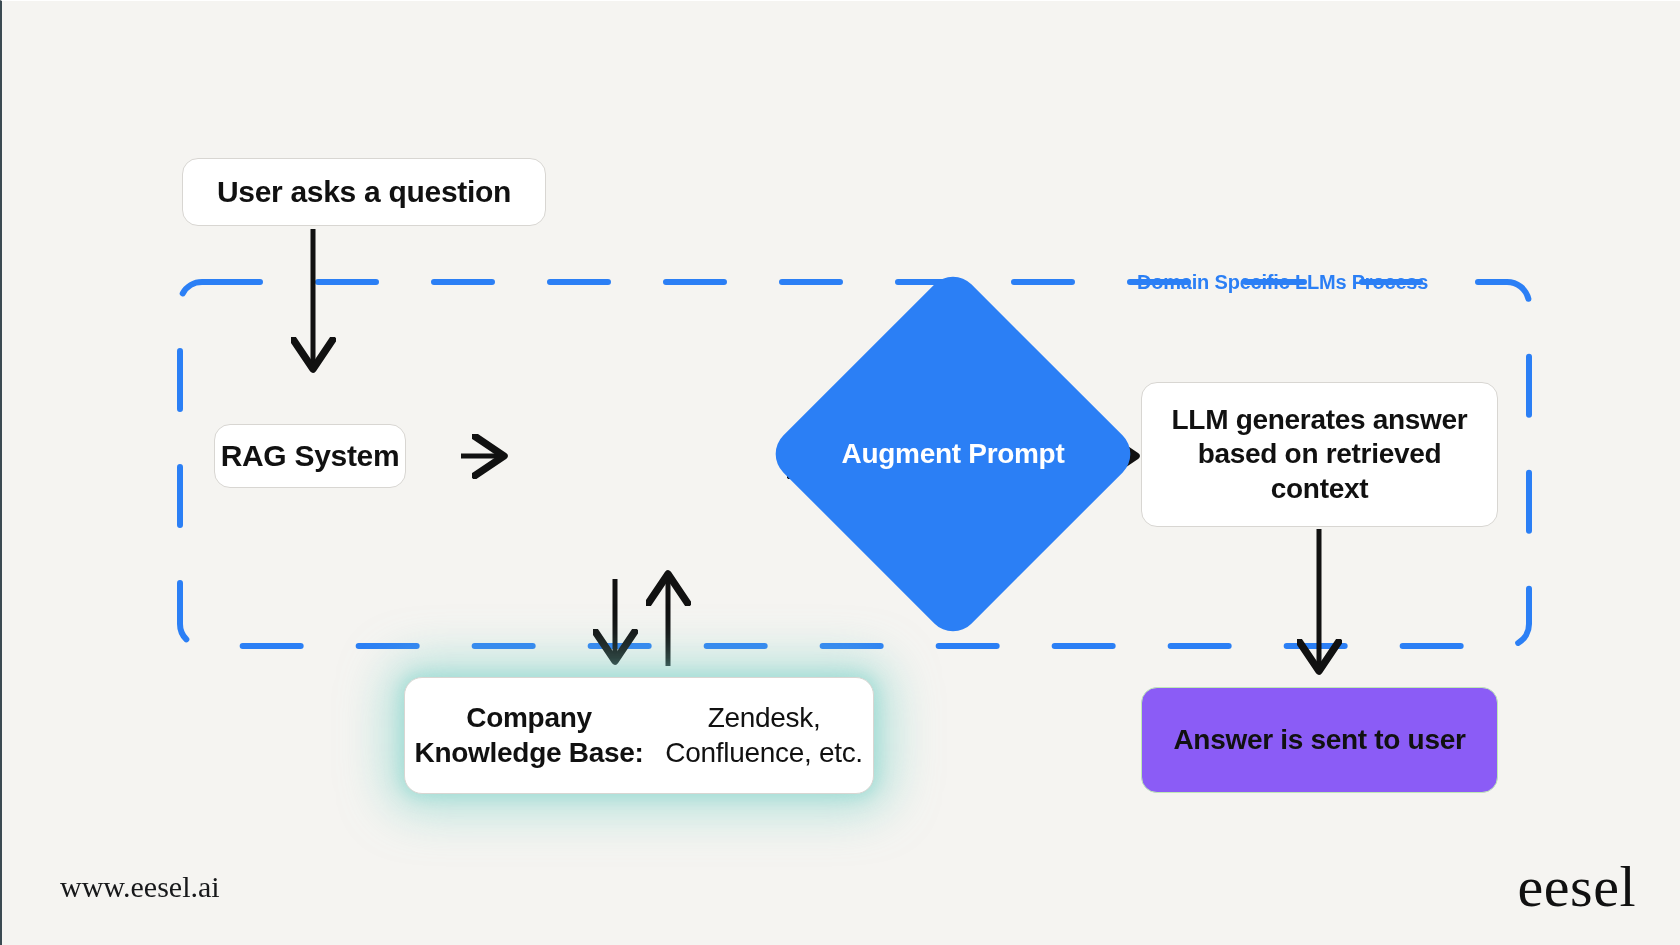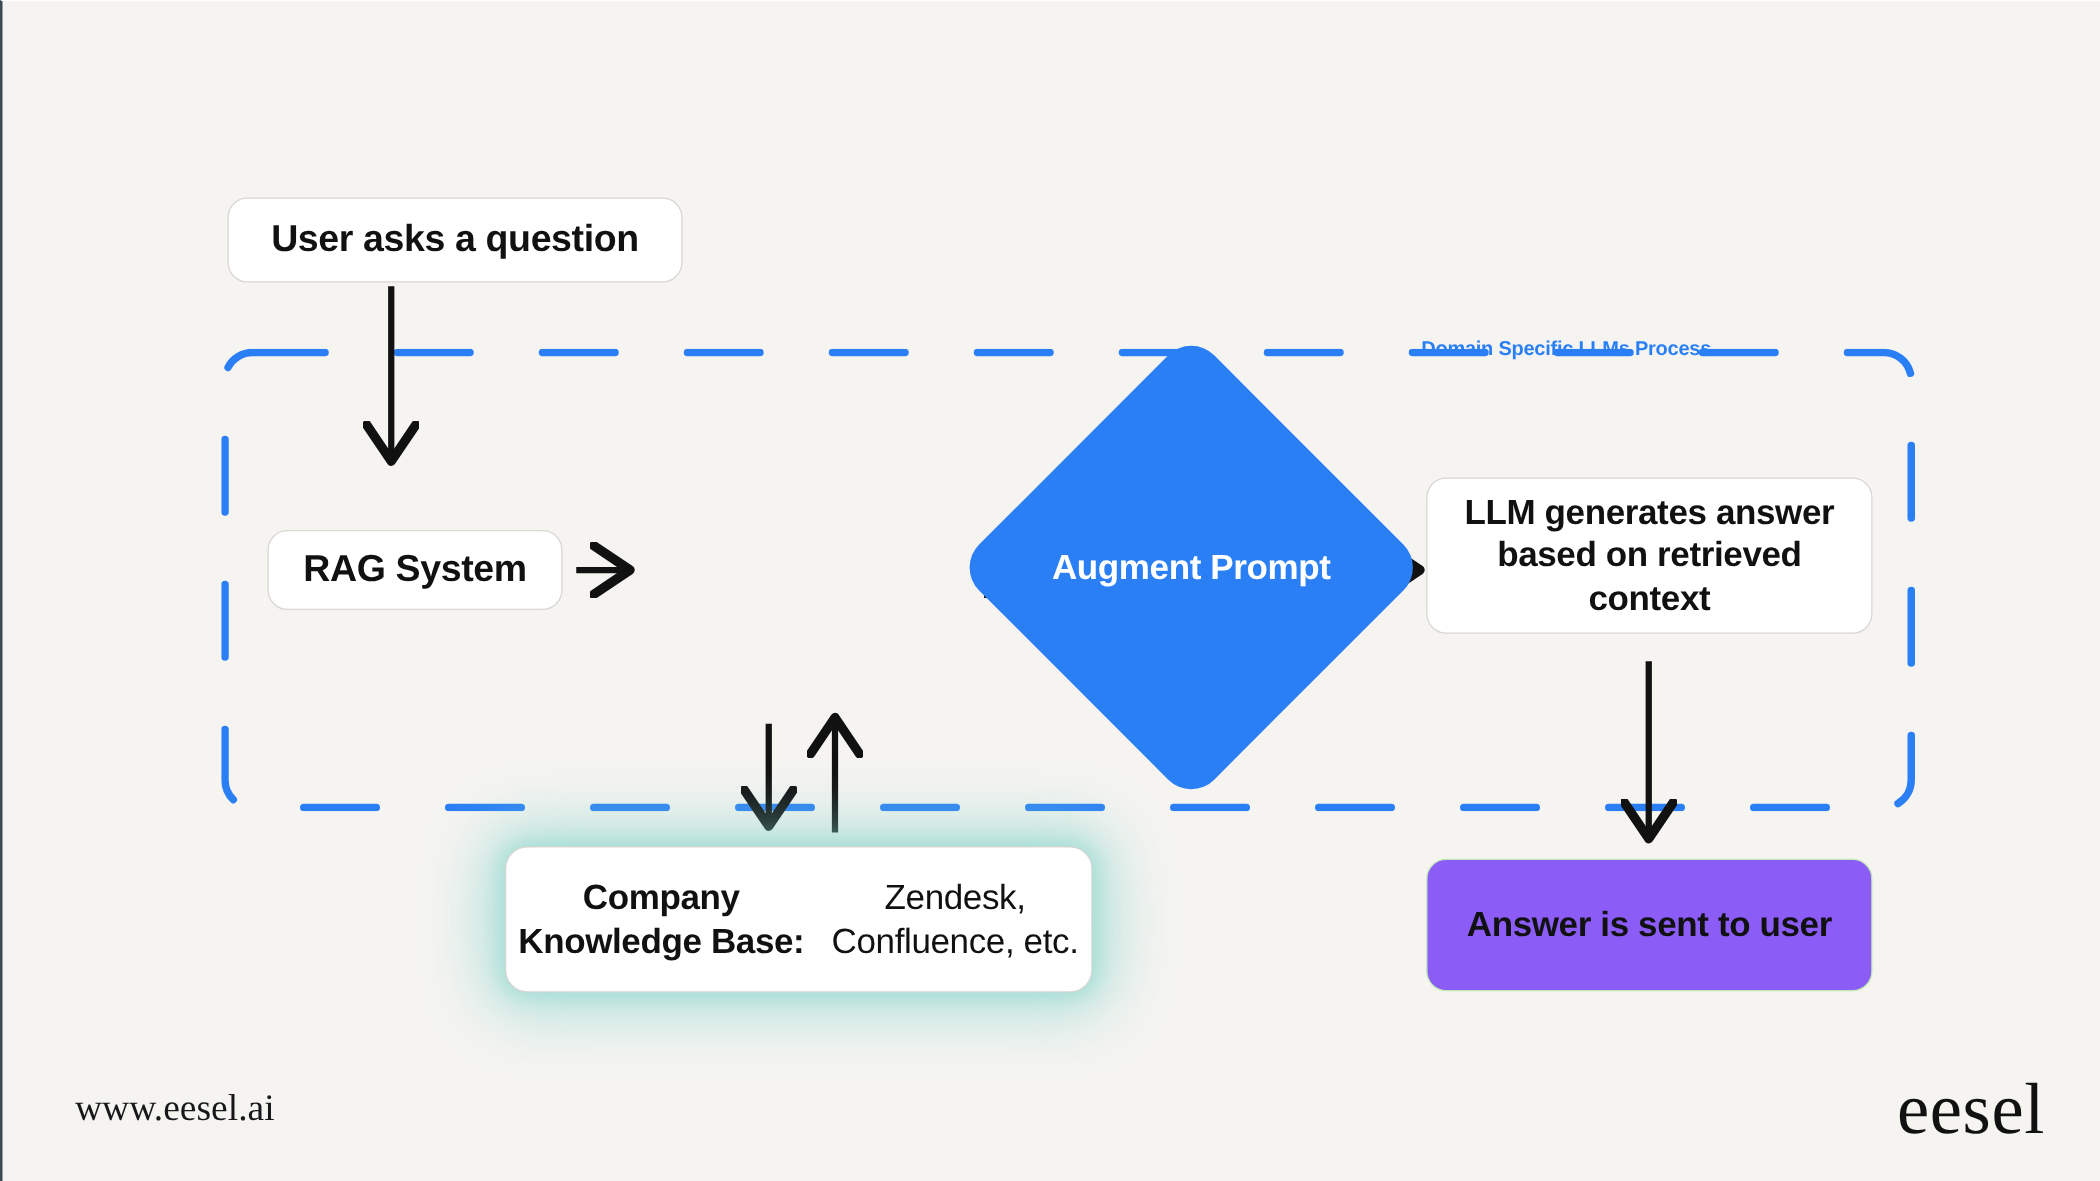--- a/index.html
+++ b/index.html
@@ -27,21 +27,21 @@
     width: 1355px;
     height: 370px;
     box-sizing: border-box;
   }
   .dashed-group svg { display: block; }
 
   .group-label {
     position: absolute;
     left: 1135px;
     top: 270px;
-    font-size: 16px;
+    font-size: 20px;
     font-weight: bold;
     color: #2b7ff5;
     letter-spacing: -0.2px;
     white-space: nowrap;
   }
 
   
   .node {
     position: absolute;
     box-sizing: border-box;
@@ -63,31 +63,31 @@
     width: 364px;
     height: 68px;
     font-size: 30px;
     letter-spacing: -0.3px;
     margin-left: 32px;
   }
 
   .node-rag {
     left: 212px;
     top: 423px;
-    width: 236px;
+    width: 192px;
     height: 64px;
     font-size: 30px;
     letter-spacing: -0.3px;
   }
 
   .node-llm {
     left: 1139px;
     top: 381px;
     width: 357px;
-    height: 125px;
+    height: 145px;
     font-size: 28px;
     padding: 0 18px;
     letter-spacing: -0.3px;
   }
 
   .node-kb {
     left: 402px;
     top: 676px;
     width: 470px;
     height: 117px;

